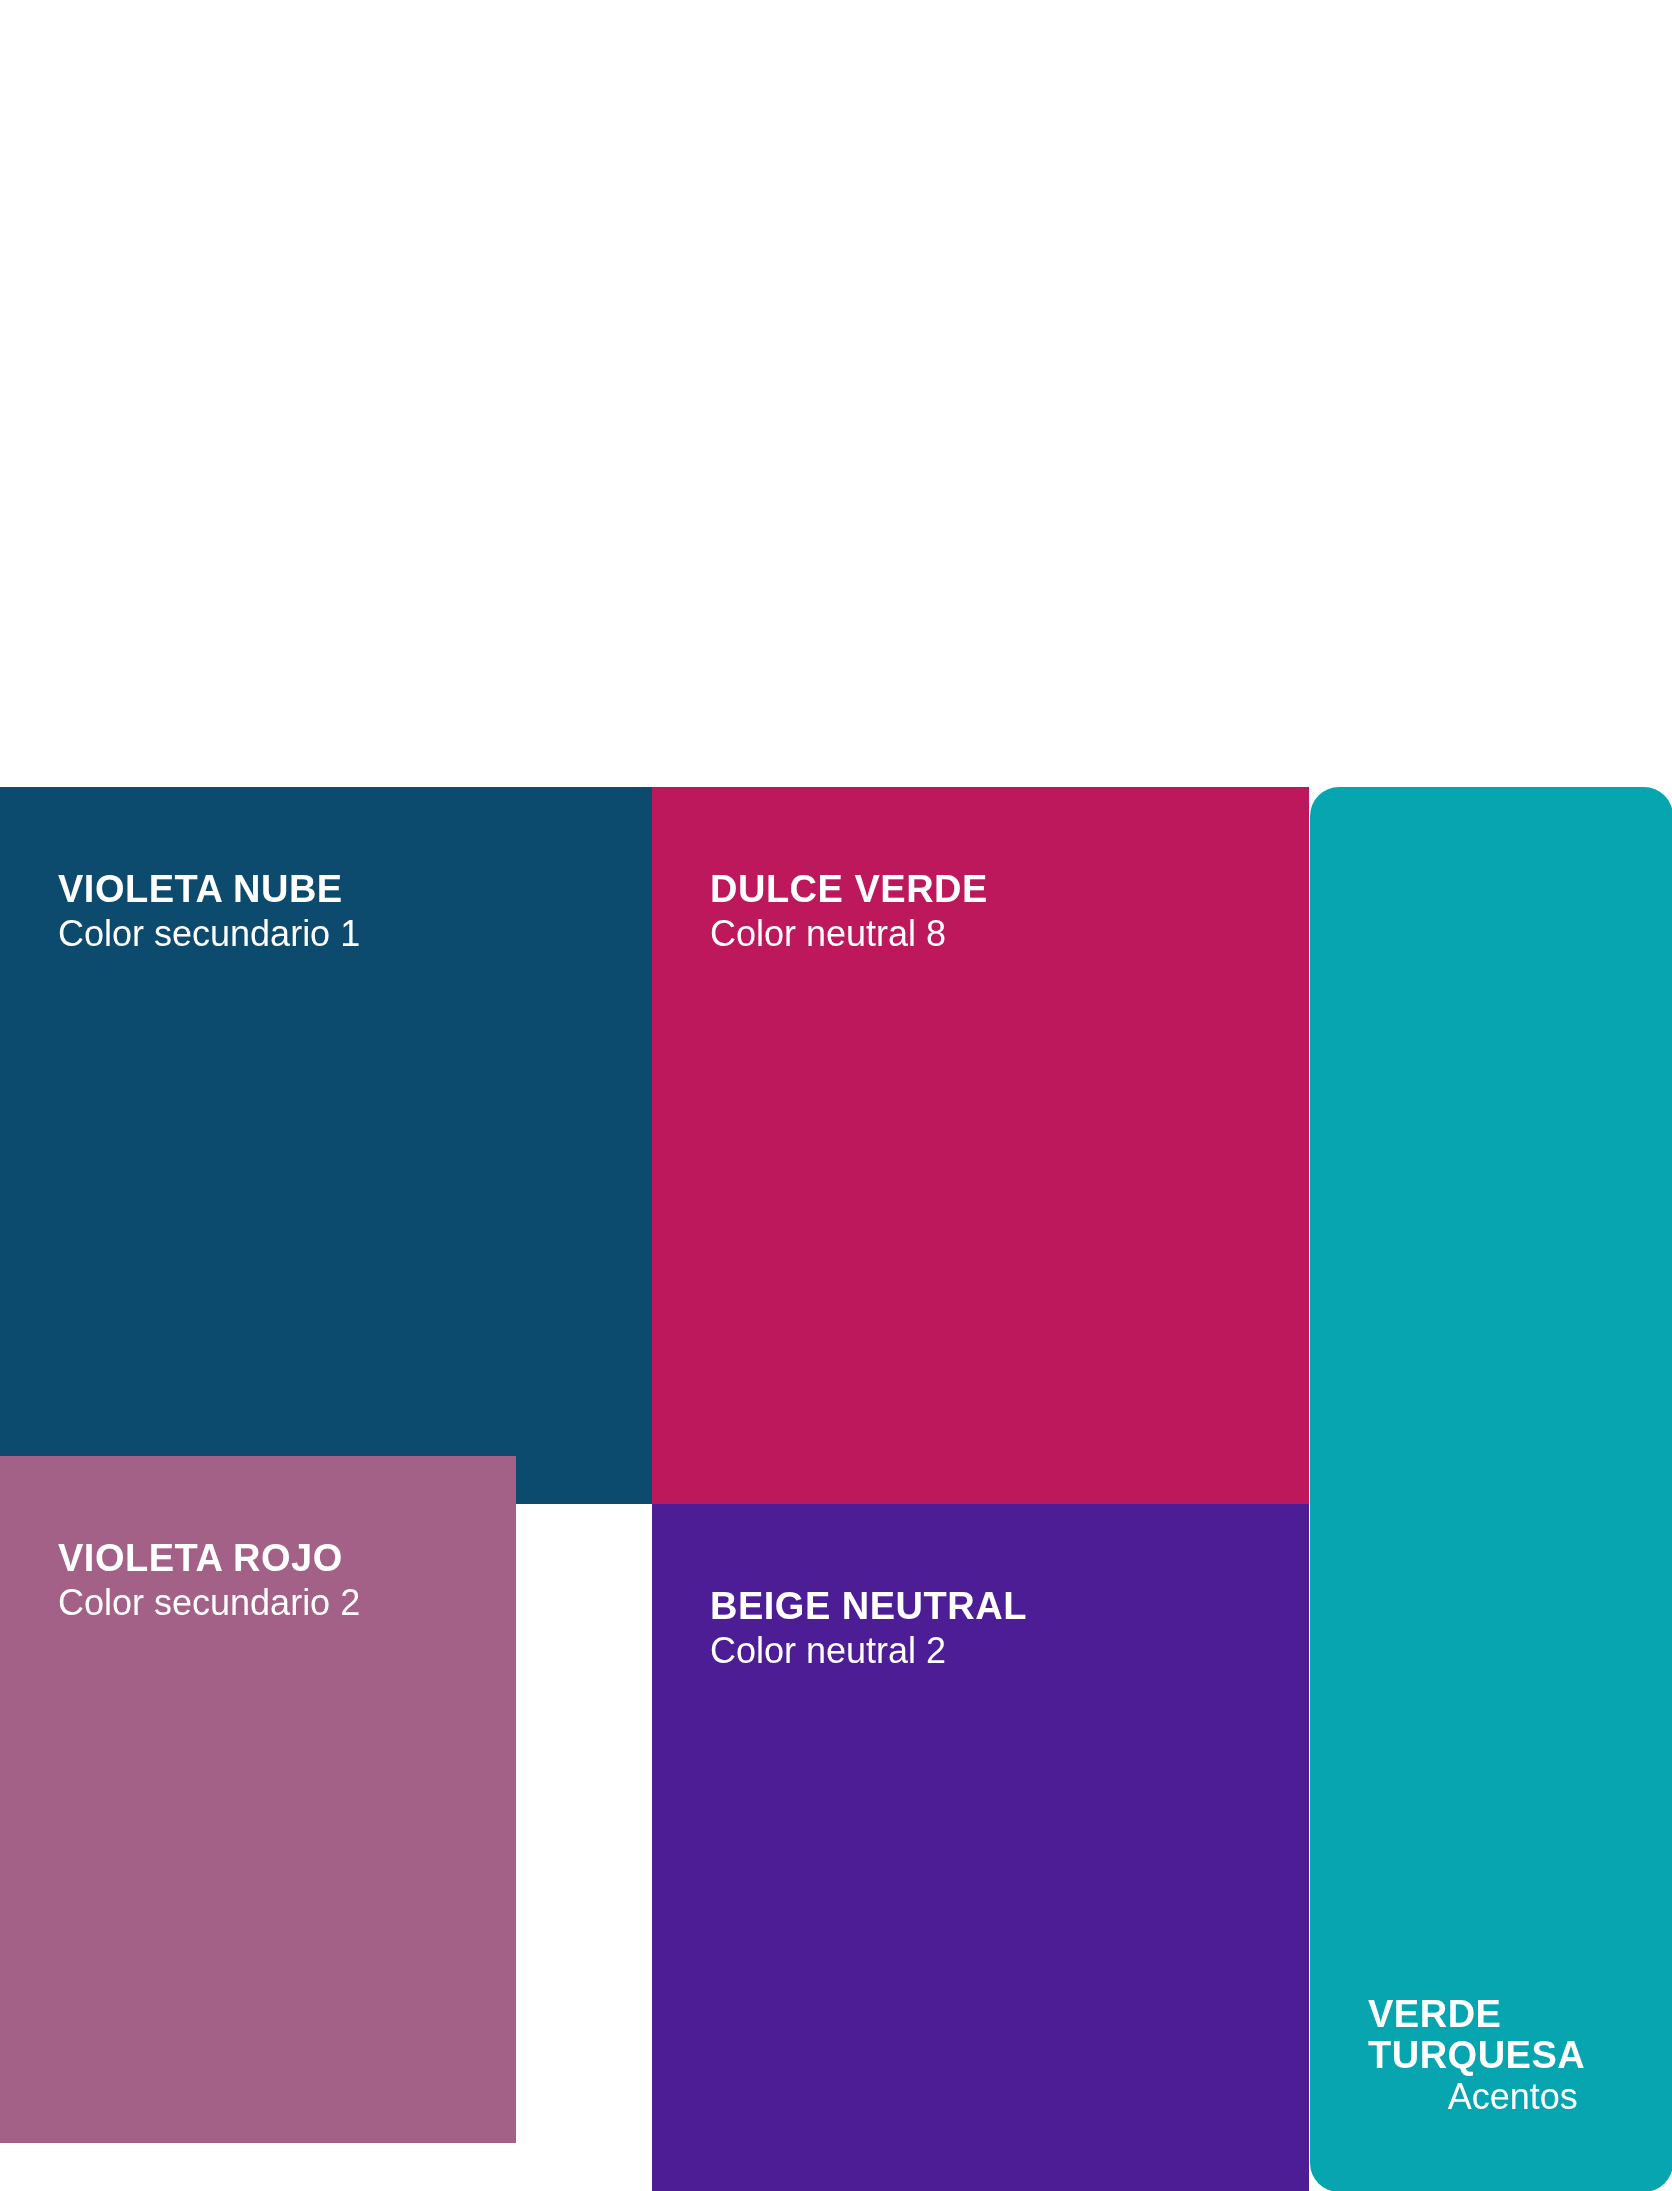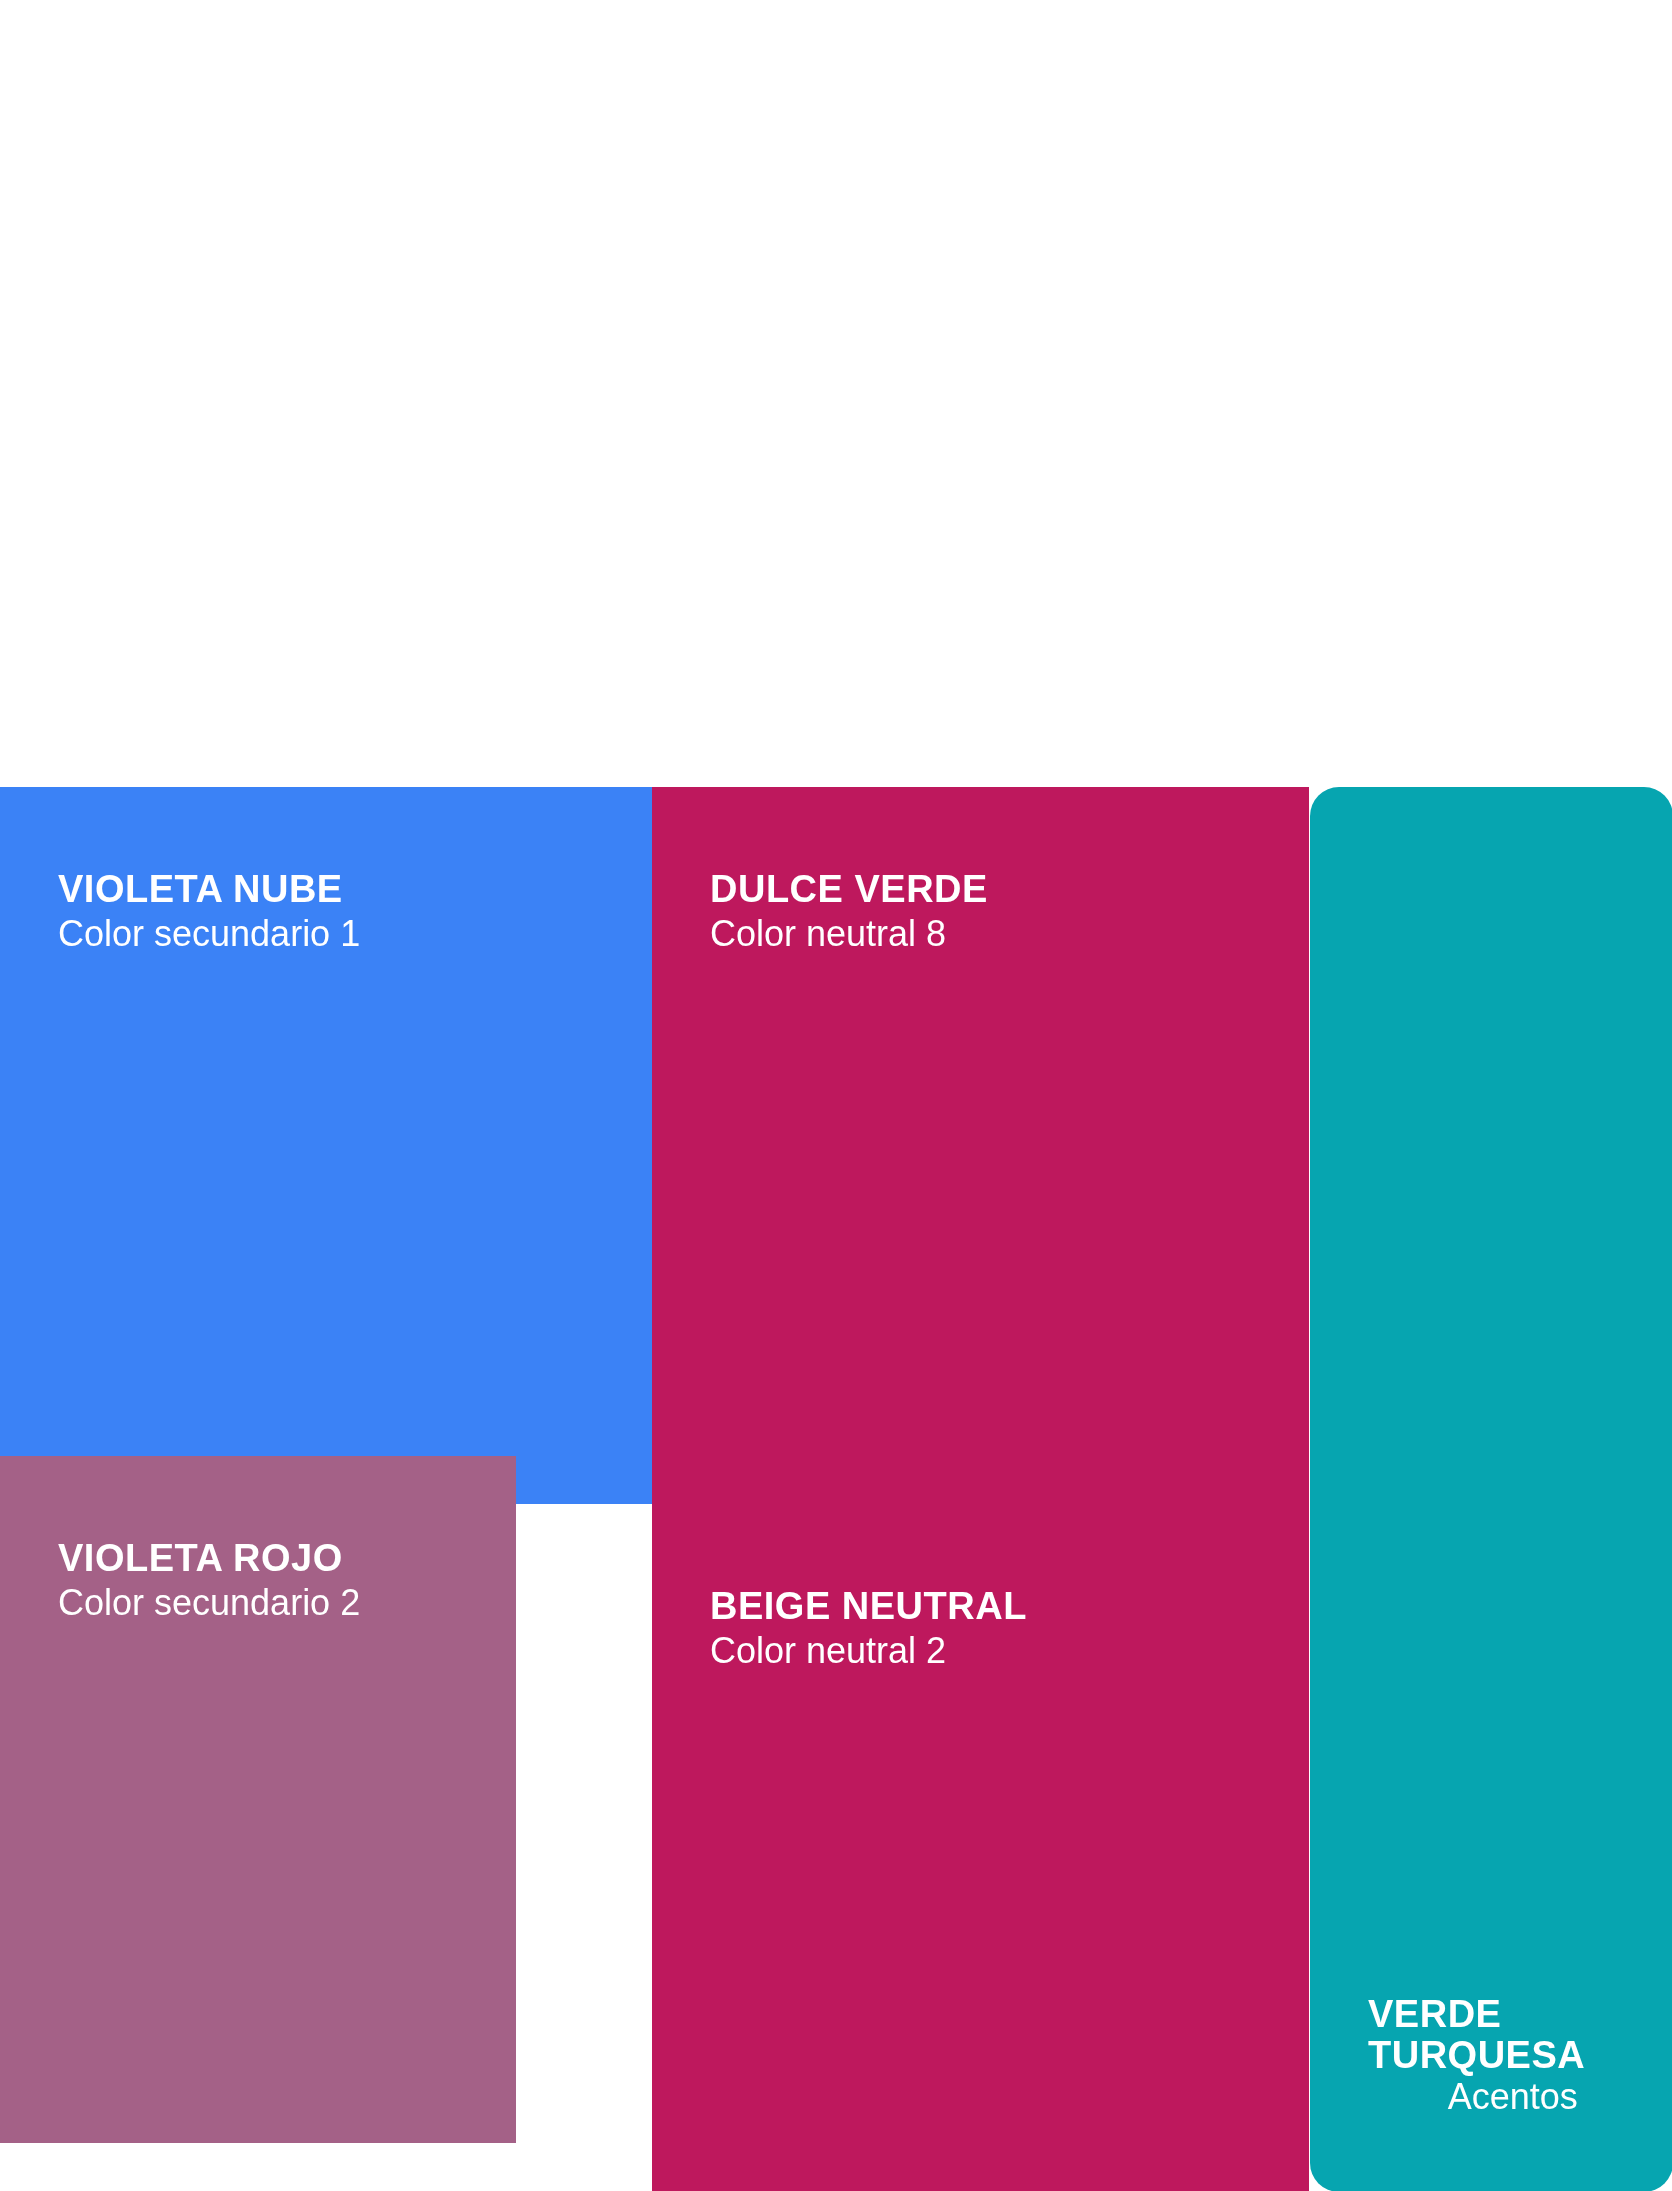--- a/index.html
+++ b/index.html
@@ -117,42 +117,42 @@
     margin-top: 1.7px;
     text-align: center;
   }
 </style>
 </head>
 <body>
 
 <div class="palette">
 
 
-  <div class="swatch swatch-secondary-1" style="background-color: #3b82f6;">
+  <div class="swatch swatch-secondary-1" style="background-color: #0c4a6e;">
     <div class="label label-top">
       <p class="swatch-title" style="color: rgb(255, 255, 255);">VIOLETA NUBE</p>
       <p class="swatch-role" style="color: rgb(255, 255, 255);">Color secundario 1</p>
     </div>
   </div>
 
   <div class="swatch swatch-neutral-1" style="background-color: #be185d;">
     <div class="label label-top">
       <p class="swatch-title" style="color: rgb(255, 255, 255);">DULCE VERDE</p>
       <p class="swatch-role" style="color: rgb(255, 255, 255);">Color neutral 8</p>
     </div>
   </div>
 
   <div class="swatch swatch-secondary-2" style="background-color: rgb(164, 97, 135);">
     <div class="label label-top">
       <p class="swatch-title" style="color: rgb(255, 255, 255);">VIOLETA ROJO</p>
       <p class="swatch-role" style="color: rgb(255, 255, 255);">Color secundario 2</p>
     </div>
   </div>
 
-  <div class="swatch swatch-neutral-2" style="background-color: #be185d;">
+  <div class="swatch swatch-neutral-2" style="background-color: #4c1d95;">
     <div class="label label-top">
       <p class="swatch-title" style="color: rgb(255, 255, 255);">BEIGE NEUTRAL</p>
       <p class="swatch-role" style="color: rgb(255, 255, 255);">Color neutral 2</p>
     </div>
   </div>
 
   <div class="swatch swatch-accent" style="background-color: rgb(6, 165, 176);">
     <div class="label label-bottom">
       <p class="swatch-title" style="color: rgb(255, 255, 255);">VERDE TURQUESA</p>
       <p class="swatch-role" style="color: rgb(255, 255, 255);">Acentos</p>

